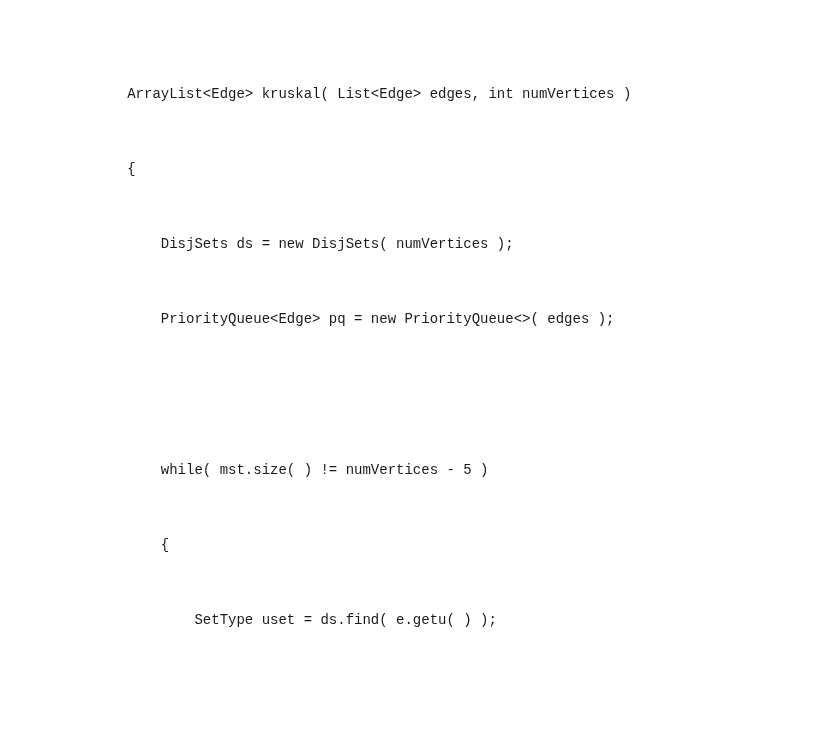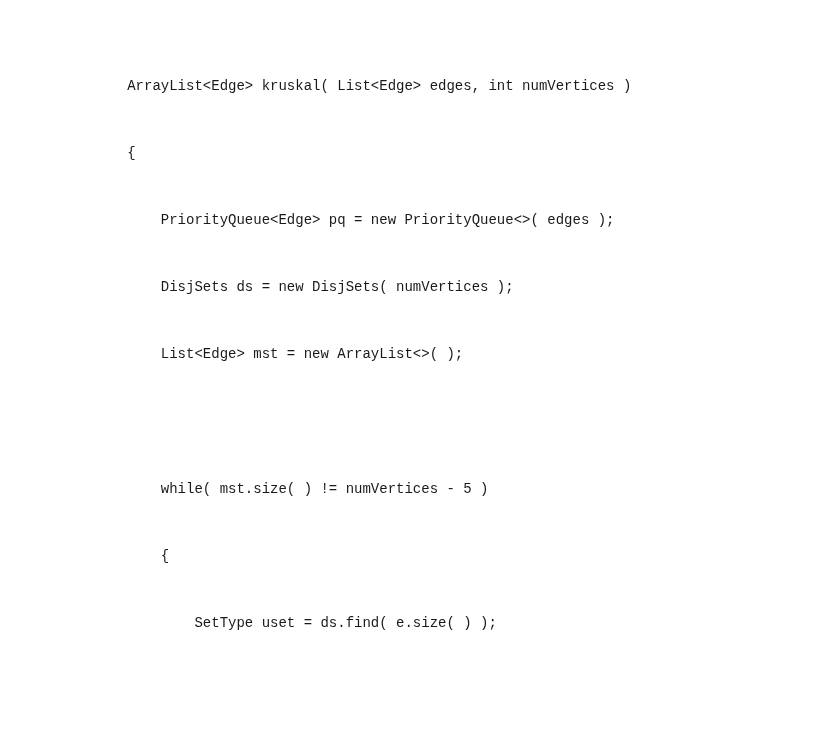--- a/index.html
+++ b/index.html
@@ -34,36 +34,36 @@
       line-height: 1.6;
       white-space: pre;
       font-family: 'Courier New', Courier, monospace;
       font-size: 14px;
       color: #1a1a1a;
     }
 
     .code-line {
       display: block;
       white-space: pre;
+      margin-top: 8px;
     }
   </style>
 </head>
 <body>
 
 <div class="page-container">
   <div class="code-block">
     <span class="code-line">        ArrayList&lt;Edge&gt; kruskal( List&lt;Edge&gt; edges, int numVertices )</span>
     <span class="code-line">        {</span>
+    <span class="code-line">            DisjSets ds = new DisjSets( numVertices );</span>
     <span class="code-line">            PriorityQueue&lt;Edge&gt; pq = new PriorityQueue&lt;&gt;( edges );</span>
-    <span class="code-line">            DisjSets ds = new DisjSets( numVertices );</span>
-    <span class="code-line">            List&lt;Edge&gt; mst = new ArrayList&lt;&gt;( );</span>
     <span class="code-line"> </span>
     <span class="code-line">            while( mst.size( ) != numVertices - 5 )</span>
     <span class="code-line">            {</span>
-    <span class="code-line">                SetType uset = ds.find( e.size( ) );</span>
+    <span class="code-line">                SetType uset = ds.find( e.getu( ) );</span>
     
     
     
     
     
     
     
     
     
     

